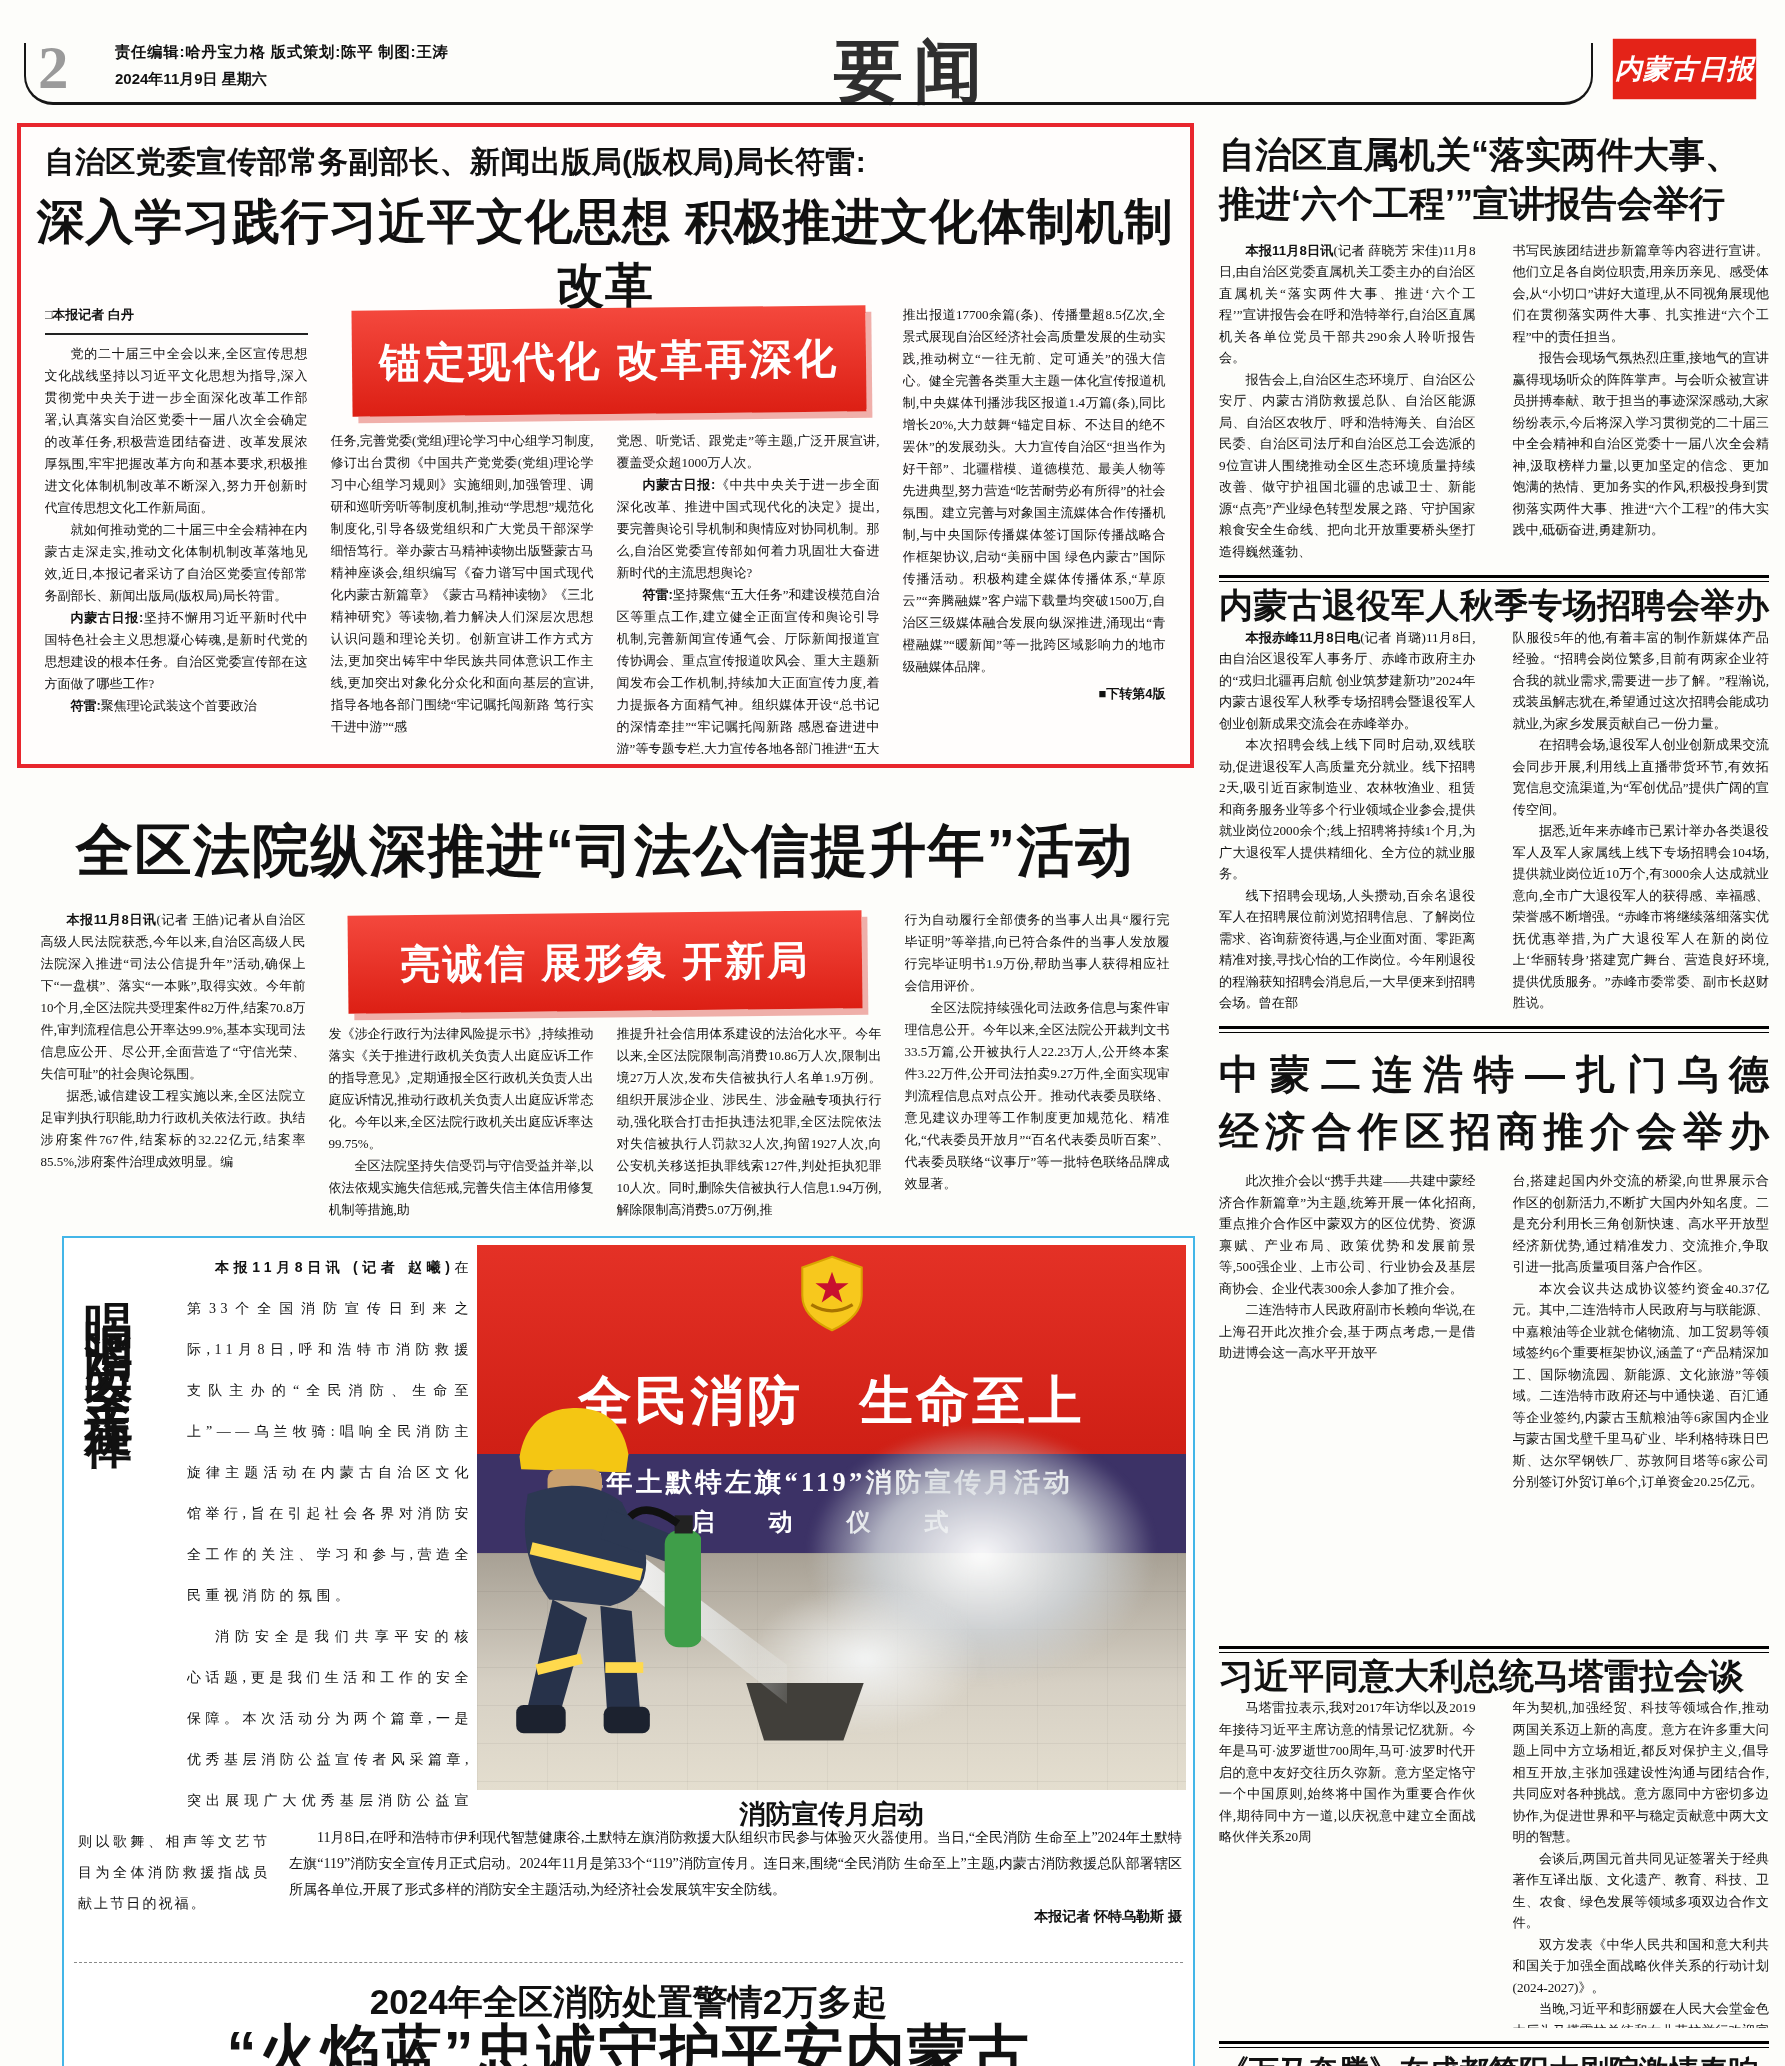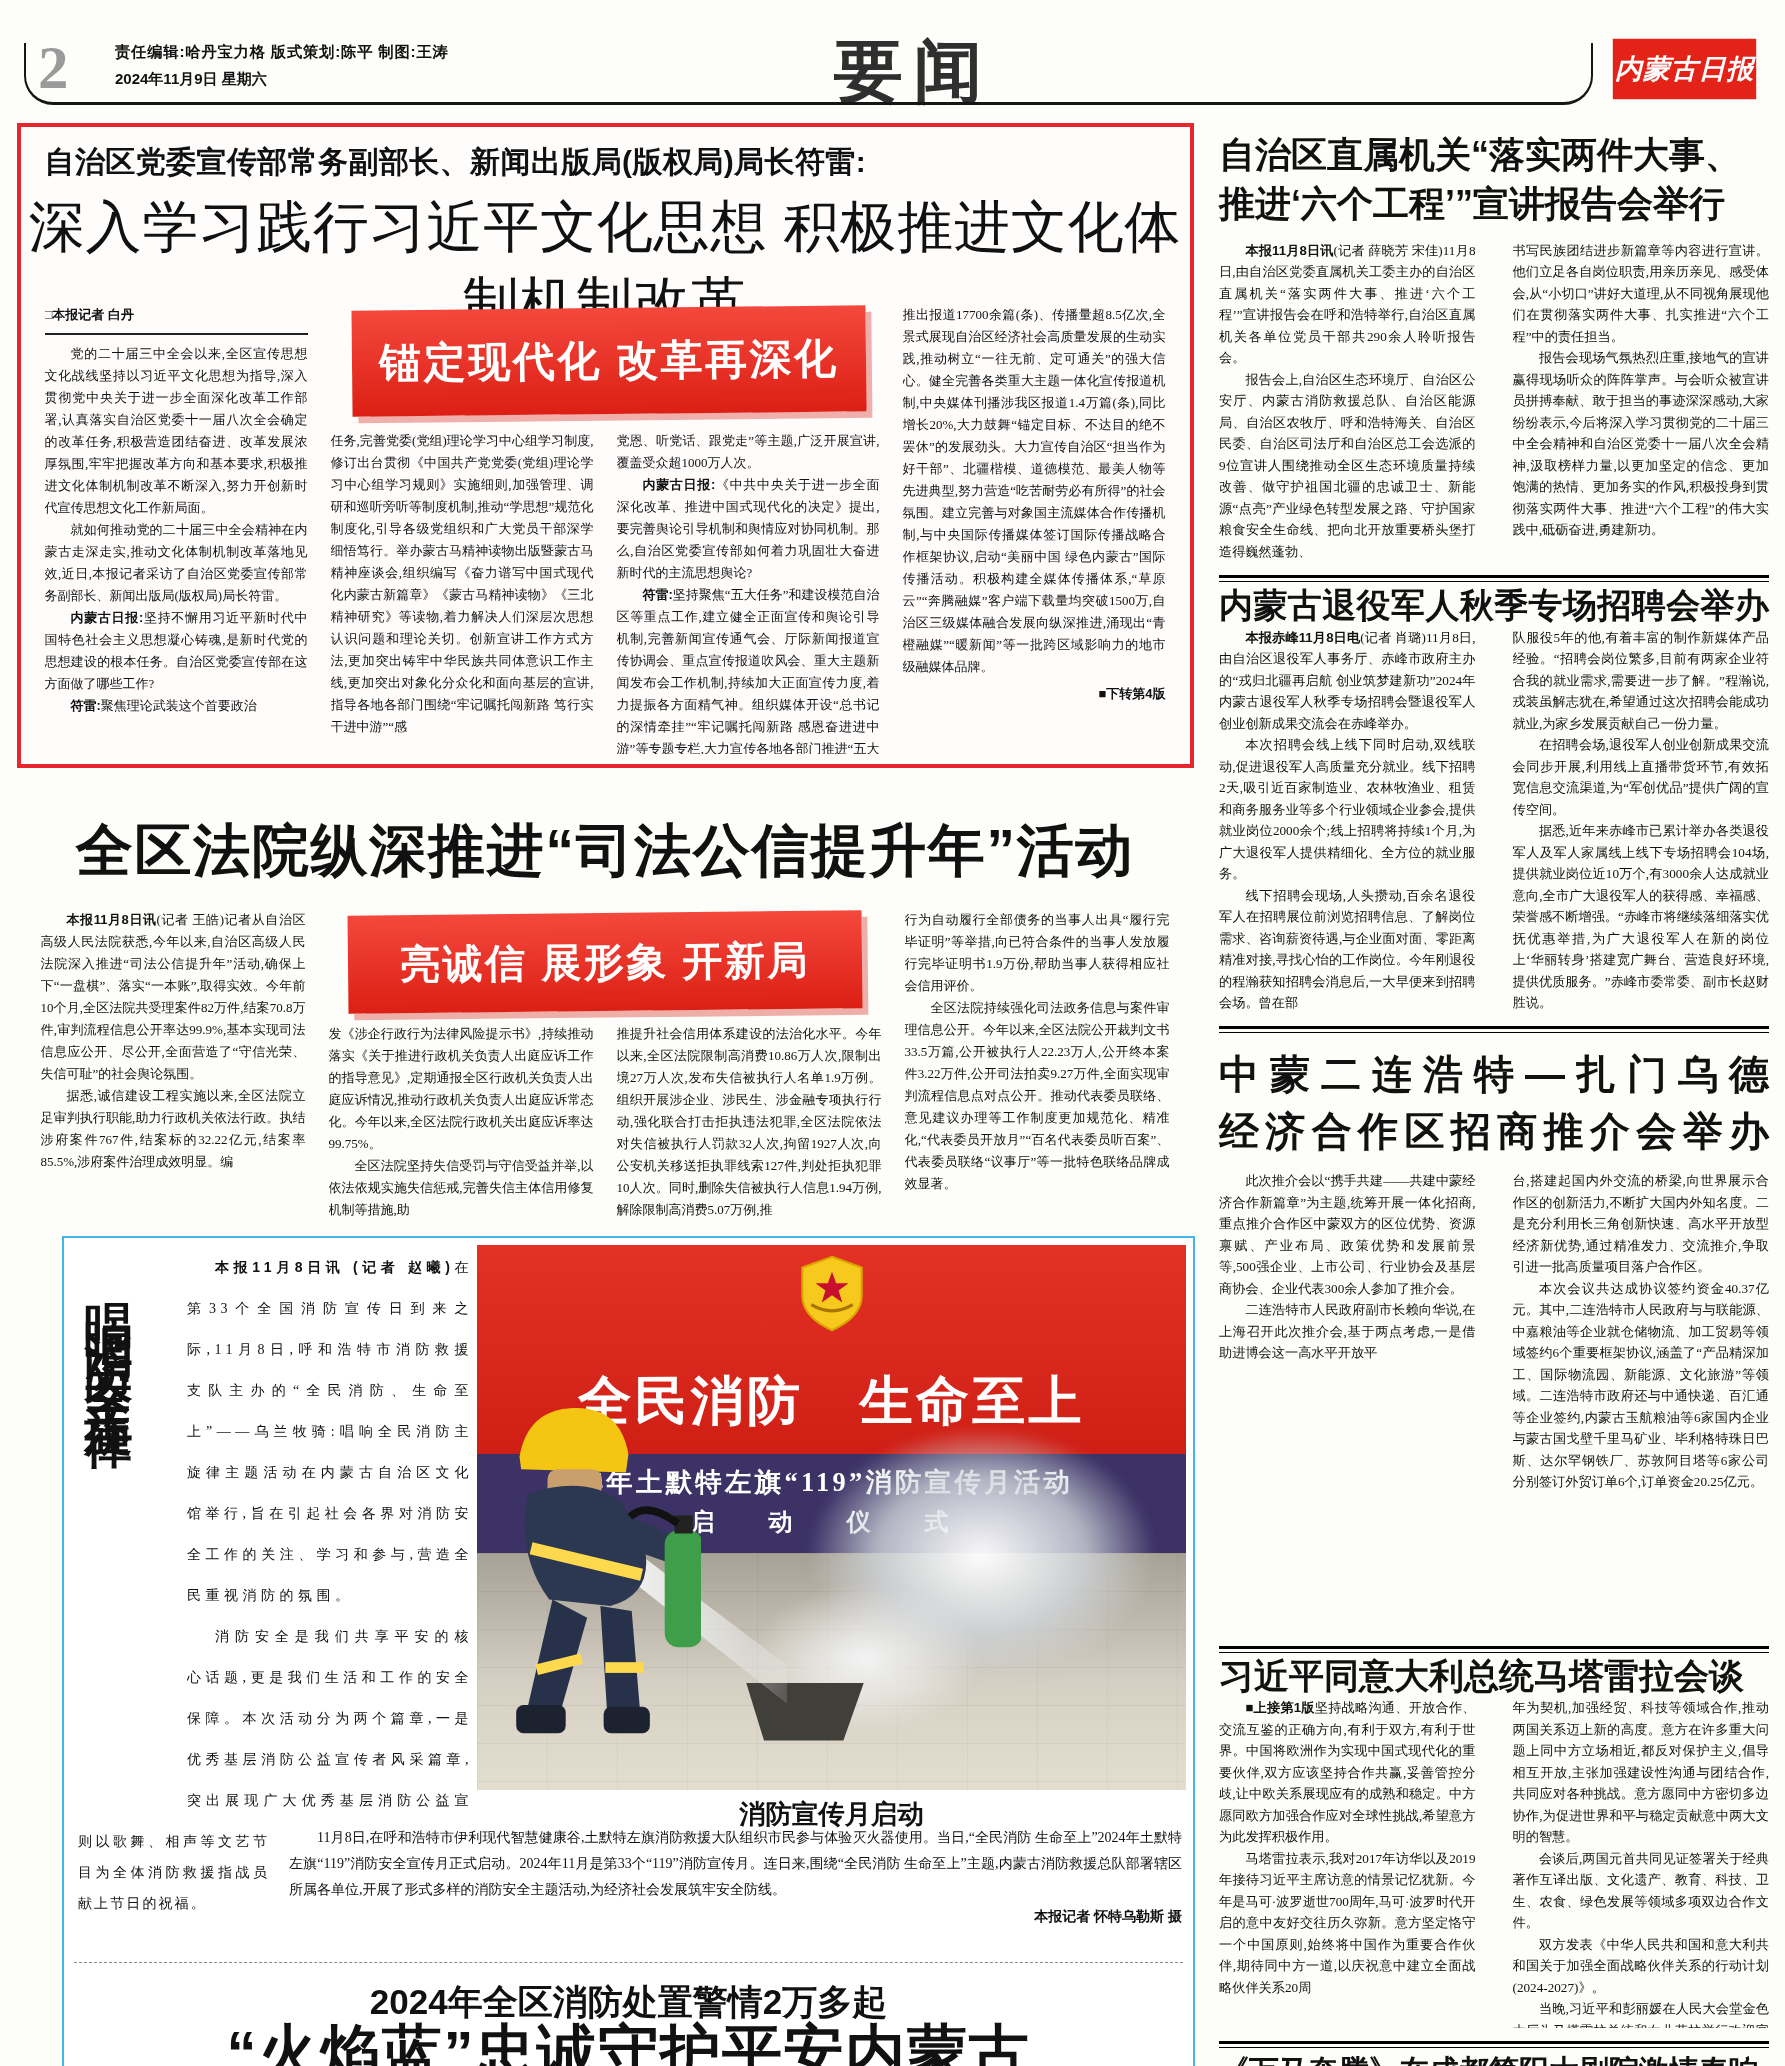--- a/index.html
+++ b/index.html
@@ -18,21 +18,21 @@
   .cols{display:flex;gap:23px;}
   .cols .col{flex:1;overflow:hidden;}
   .col p{margin:0;text-indent:2em;text-align:justify;}
   .col p.cont{text-indent:0;}
   .col p.byline{text-indent:0;font-weight:bold;font-family:"Liberation Sans",sans-serif;border-bottom:2.1px solid #222;padding-bottom:7.4px;margin-bottom:7.4px;}
   .col p.end{text-indent:0;text-align:right;font-weight:bold;font-family:"Liberation Sans",sans-serif;margin-top:5px;}
   .col b{font-family:"Liberation Sans",sans-serif;}
   
   .lead{left:16.5px;top:123px;width:1177px;height:645px;border:4.5px solid #e8262d;background:#fffdfc;box-sizing:border-box;}
   .lead-kicker{position:absolute;left:24px;top:15px;font-size:30px;font-weight:900;letter-spacing:0.4px;}
-  .lead-headline{position:absolute;left:0;right:0;top:63px;text-align:center;font-size:56px;font-weight:400;letter-spacing:0.8px;}
+  .lead-headline{position:absolute;left:0;right:0;top:63px;text-align:center;font-size:48px;font-weight:700;letter-spacing:0.8px;}
   .lead-cols{position:absolute;left:24px;right:24px;top:177px;bottom:10px;font-size:13px;line-height:22px;}
   .banner{background:linear-gradient(180deg,#f4483d,#dc1f14);color:#fff;font-weight:900;display:flex;align-items:center;justify-content:center;
           box-shadow:5.8px 6.6px 0 rgba(222,80,70,.45);transform:rotate(-.6deg);}
   .banner1{position:absolute;left:331px;top:181px;width:514px;height:106px;font-size:42px;letter-spacing:2.5px;}
   .pad-top-lead{padding-top:126px;}
   
   .court{left:16.5px;top:772px;width:1177px;height:463px;}
   .court-kicker{position:absolute;left:0;right:0;top:3.3px;text-align:center;font-size:26px;font-weight:900;}
   .court-headline{position:absolute;left:0;right:0;top:41px;text-align:center;font-size:57px;font-weight:900;letter-spacing:1.7px;}
   .court-cols{position:absolute;left:24px;right:24px;top:137px;bottom:0;font-size:13px;line-height:22px;}
@@ -187,21 +187,20 @@
         <div class="col">
           <p class="cont">台,搭建起国内外交流的桥梁,向世界展示合作区的创新活力,不断扩大国内外知名度。二是充分利用长三角创新快速、高水平开放型经济新优势,通过精准发力、交流推介,争取引进一批高质量项目落户合作区。</p>
           <p>本次会议共达成协议签约资金40.37亿元。其中,二连浩特市人民政府与与联能源、中嘉粮油等企业就仓储物流、加工贸易等领域签约6个重要框架协议,涵盖了“产品精深加工、国际物流园、新能源、文化旅游”等领域。二连浩特市政府还与中通快递、百汇通等企业签约,内蒙古玉航粮油等6家国内企业与蒙古国戈壁千里马矿业、毕利格特珠日巴斯、达尔罕钢铁厂、苏敦阿目塔等6家公司分别签订外贸订单6个,订单资金20.25亿元。</p>
         </div>
       </div>
     <div class="rail-rule"></div>
 
     <div class="rh rh4 sans">习近平同意大利总统马塔雷拉会谈</div>
     <div class="cols rbody" style="min-height:331px;max-height:331px">
         <div class="col">
-          <p><b>■上接第1版</b>坚持战略沟通、开放合作、交流互鉴的正确方向,有利于双方,有利于世界。中国将欧洲作为实现中国式现代化的重要伙伴,双方应该坚持合作共赢,妥善管控分歧,让中欧关系展现应有的成熟和稳定。中方愿同欧方加强合作应对全球性挑战,希望意方为此发挥积极作用。</p>
           <p>马塔雷拉表示,我对2017年访华以及2019年接待习近平主席访意的情景记忆犹新。今年是马可·波罗逝世700周年,马可·波罗时代开启的意中友好交往历久弥新。意方坚定恪守一个中国原则,始终将中国作为重要合作伙伴,期待同中方一道,以庆祝意中建立全面战略伙伴关系20周</p>
         </div>
         <div class="col">
           <p class="cont">年为契机,加强经贸、科技等领域合作,推动两国关系迈上新的高度。意方在许多重大问题上同中方立场相近,都反对保护主义,倡导相互开放,主张加强建设性沟通与团结合作,共同应对各种挑战。意方愿同中方密切多边协作,为促进世界和平与稳定贡献意中两大文明的智慧。</p>
           <p>会谈后,两国元首共同见证签署关于经典著作互译出版、文化遗产、教育、科技、卫生、农食、绿色发展等领域多项双边合作文件。</p>
           <p>双方发表《中华人民共和国和意大利共和国关于加强全面战略伙伴关系的行动计划(2024-2027)》。</p>
           <p>当晚,习近平和彭丽媛在人民大会堂金色大厅为马塔雷拉总统和女儿劳拉举行欢迎宴会。</p>
         </div>
       </div>
     <div class="rail-rule"></div>

